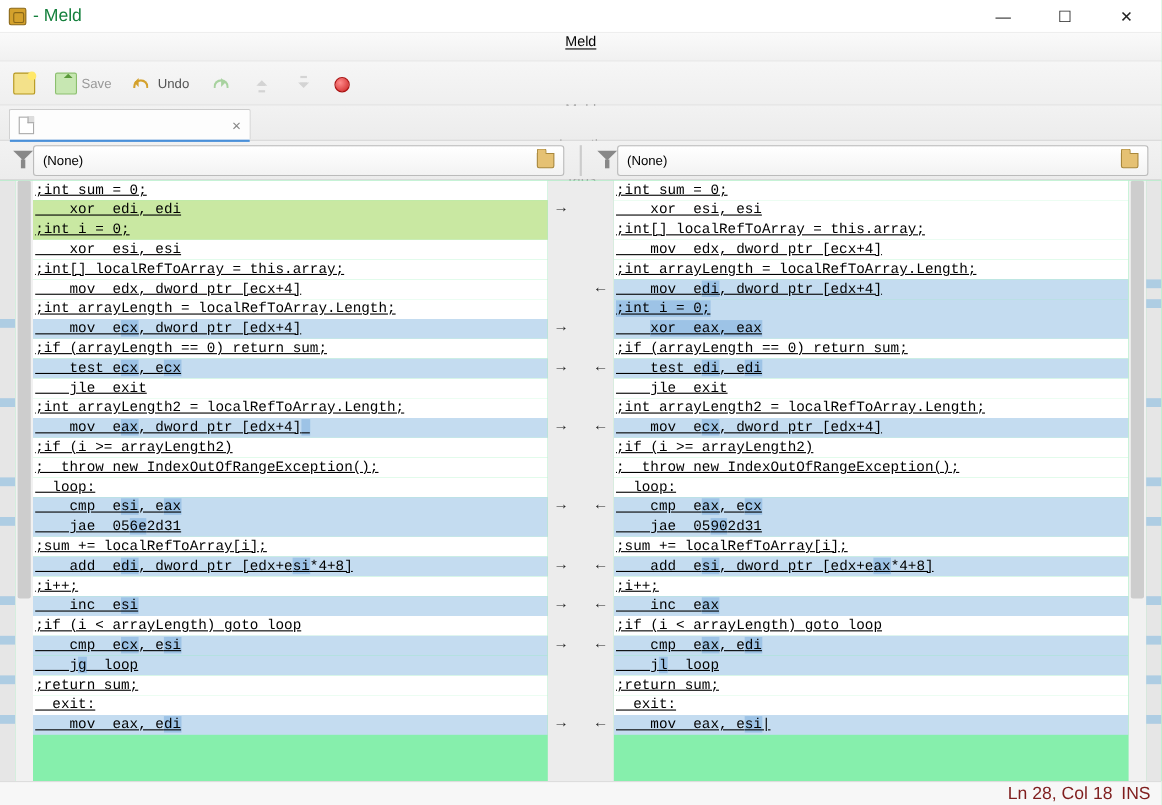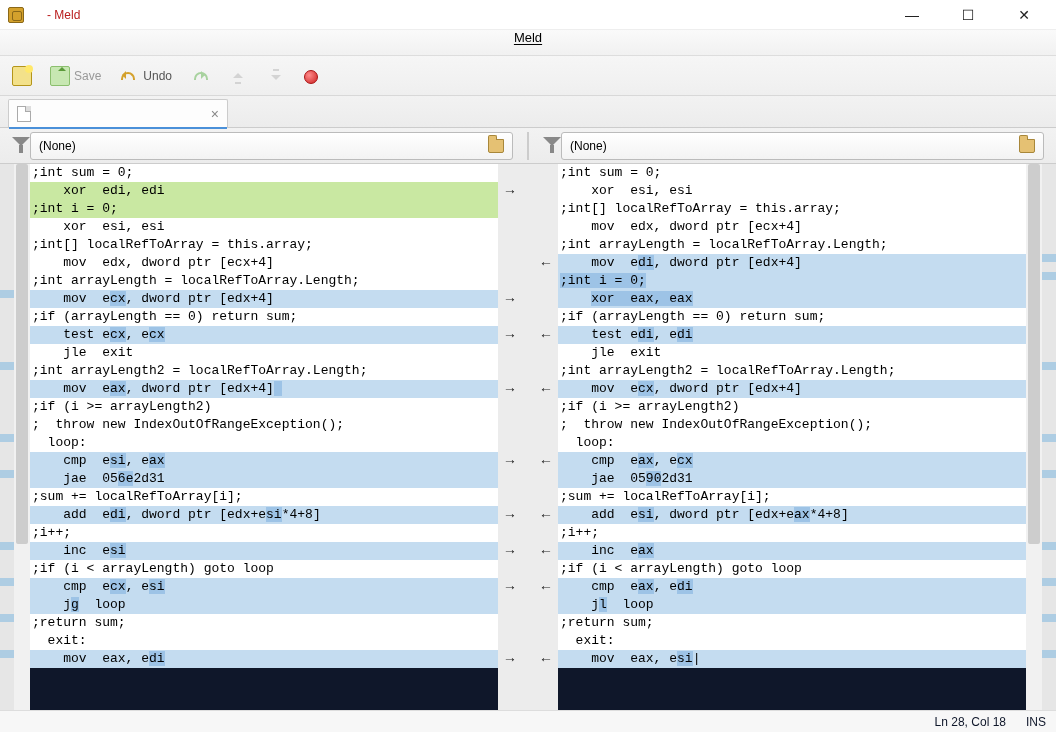--- a/index.html
+++ b/index.html
@@ -1,20 +1,20 @@
 <!DOCTYPE html>
 <html><head>
 <meta charset="utf-8">
 <style>
 * { margin: 0; padding: 0; box-sizing: border-box; }
 body { font-family: "Segoe UI", Tahoma, sans-serif; font-size: 12px; background: #fff; width: 1056px; height: 732px; overflow: hidden; display: flex; flex-direction: column; }
 .titlebar { height: 30px; background: #fff; display: flex; align-items: center; padding: 0 8px; border-bottom: 1px solid #eee; }
 .titlebar-icon { width: 16px; height: 16px; background: #d4a12c; border: 1px solid #8a6818; border-radius: 2px; display:inline-block; margin-right:6px; position:relative;}
 .titlebar-icon:after{content:"";position:absolute;left:3px;top:3px;width:8px;height:8px;border:1px solid #8a6818;border-radius:2px;}
-.titlebar-text { font-size: 12px; color: #b91c1c; margin-left: 17px; }
+.titlebar-text { font-size: 16px; color: #15803d; }
 .win-controls { margin-left: auto; display: flex; gap: 24px; font-size: 14px; padding-right:8px;}
 .win-btn { width: 32px; text-align: center; cursor: default; font-family: "Segoe UI Symbol", sans-serif; color:#222;}
 .menubar { height: 26px; background: linear-gradient(#fafafa,#f1f1f1); border-bottom: 1px solid #ddd; display: flex; align-items: center; padding: 0 10px; gap: 16px; font-size: 13px; flex-direction: column; }
 .menubar span { cursor: default; }
 .menubar .ul { text-decoration: underline; text-underline-offset: 2px; }
 .toolbar { height: 40px; background: linear-gradient(#f6f6f6,#efefef); border-bottom: 1px solid #d8d8d8; display: flex; align-items: center; padding: 0 12px; gap: 18px; }
 .tbtn { display: flex; align-items: center; gap: 4px; font-size: 12px; color: #555; }
 .tbtn.disabled { color: #999; justify-content: flex-end; }
 .ticon { width: 20px; height: 20px; display:inline-block; position:relative; }
 .ic-new{border:1px solid #b4951a;background:#f3e18a;border-radius:2px;}
@@ -41,35 +41,35 @@
 .tab-close { margin-left:auto; color:#888; font-size:14px; cursor:default;}
 .filebar { height: 36px; background: linear-gradient(#f2f2f2,#ececec); border-bottom: 1px solid #ccc; display:flex; align-items:center; padding:0 12px; gap:8px;}
 .filebar .half { flex:1; display:flex; align-items:center; gap:0; }
 .funnel{width:18px;height:18px;position:relative;}
 .funnel:before{content:"";position:absolute;left:0;top:0;right:0;border:9px solid transparent;border-top-color:#888;}
 .funnel:after{content:"";position:absolute;left:7px;top:8px;width:4px;height:8px;background:#888;}
 .fileselect{flex:1;height:28px;border:1px solid #bbb;border-radius:3px;background:linear-gradient(#fff,#f3f3f3);display:flex;align-items:center;padding:0 8px;}
 .fileselect .openicon{margin-left:auto;width:16px;height:14px;background:#e5c173;border:1px solid #a8873a;border-radius:0 0 2px 2px;position:relative;}
 .fileselect .openicon:before{content:"";position:absolute;left:-1px;top:-5px;width:7px;height:4px;background:#e5c173;border:1px solid #a8873a;border-bottom:none;border-radius:2px 2px 0 0;}
 .vsep{width:2px;height:28px;background:#ccc;margin:0 6px;}
-.diffarea { flex:1; display:flex; background:#0f172a; font-family: "Consolas","Courier New",monospace; font-size: 13px; line-height:18px; overflow:hidden;}
+.diffarea { flex:1; display:flex; background:#86efac; font-family: "Consolas","Courier New",monospace; font-size: 13px; line-height:18px; overflow:hidden;text-decoration:underline;}
 .gutter{width:14px;background:#e6e6e6;position:relative;}
 .gutter .mark{position:absolute;left:0;right:0;height:8px;background:#aecde3;}
 .scrollbar{width:16px;background:#f1f1f1;position:relative;}
 .scrollbar .thumb{position:absolute;left:2px;right:2px;top:0;height:380px;background:#cdcdcd;border-radius:2px;}
 .pane{flex:1;white-space:pre;overflow:hidden;}
 .pane .ln{height:18px;padding-left:2px;}
 .midcol{width:60px;background:#ececec;position:relative;}
 .arrow{position:absolute;width:16px;height:16px;font-size:14px;font-weight:bold;color:#222;text-align:center;line-height:16px;}
 .arrow.r{left:4px;} .arrow.l{right:4px;}
 .bg-green{background:#c9e8a2;}
 .bg-blue{background:#c4dcf0;}
 .bg-white{background:#fff;}
 .hl{background:#9dc3e6;}
-.statusbar{height:22px;border-top:1px solid #ddd;background:#f7f7f7;display:flex;align-items:center;justify-content:flex-end;padding:0 10px;gap:20px;font-size:12px;color:#0f172a;}
+.statusbar{height:22px;border-top:1px solid #ddd;background:#f7f7f7;display:flex;align-items:center;justify-content:flex-end;padding:0 10px;gap:8px;font-size:16px;color:#7f1d1d;}
 </style>
 </head>
 <body>
 
 <div class="titlebar">
   <span class="titlebar-icon"></span>
   <span class="titlebar-text"> - Meld</span>
   <div class="win-controls">
     <span class="win-btn">—</span>
     <span class="win-btn">☐</span>

